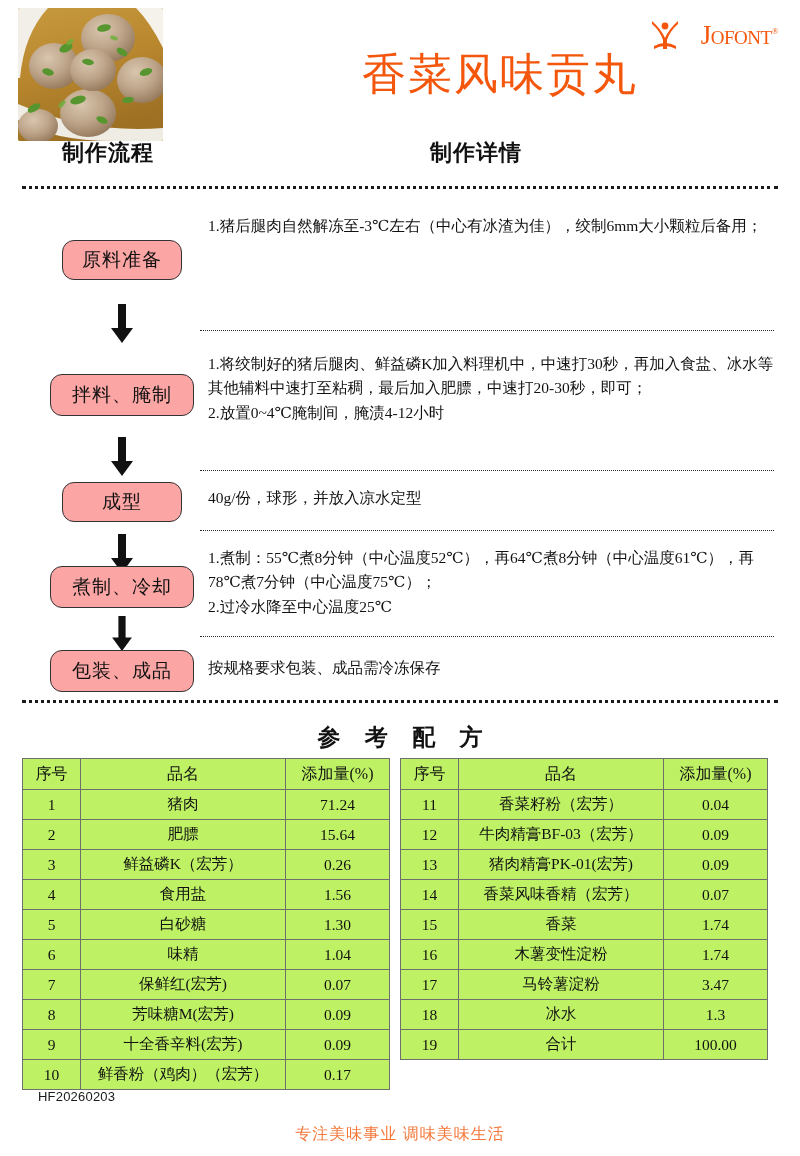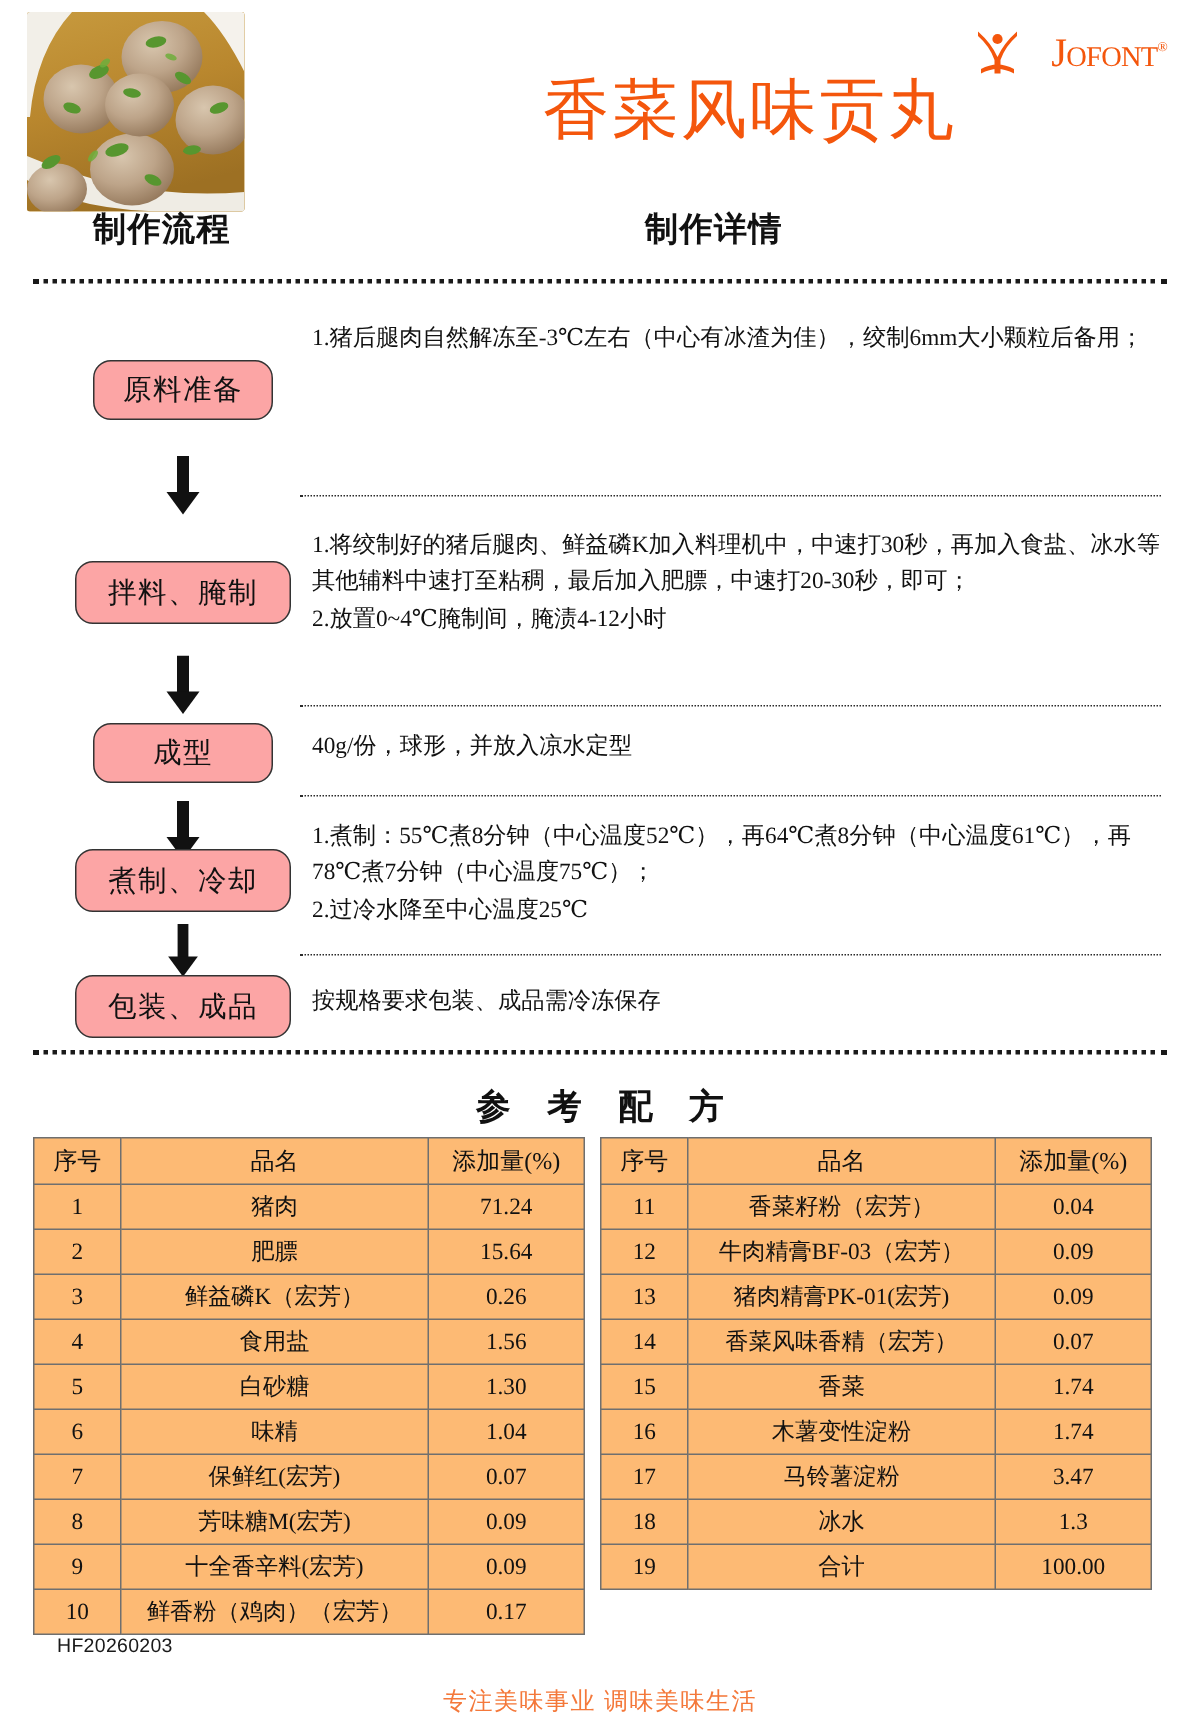--- a/index.html
+++ b/index.html
@@ -173,21 +173,21 @@
     left: 22px;
     width: 756px;
     display: flex;
     gap: 10px;
     align-items: flex-start;
   }
   table.recipe {
     border-collapse: collapse;
     width: 367px;
     table-layout: fixed;
-    background: #fdba74;
+    background: #bef264;
   }
   table.recipe td, table.recipe th {
     border: 1px solid #6f6f6f;
     font-weight: normal;
     font-size: 15.5px;
     text-align: center;
     height: 29px;
     padding: 0 2px;
     font-family: "Liberation Serif", "DejaVu Serif", serif;
     color: #111;

